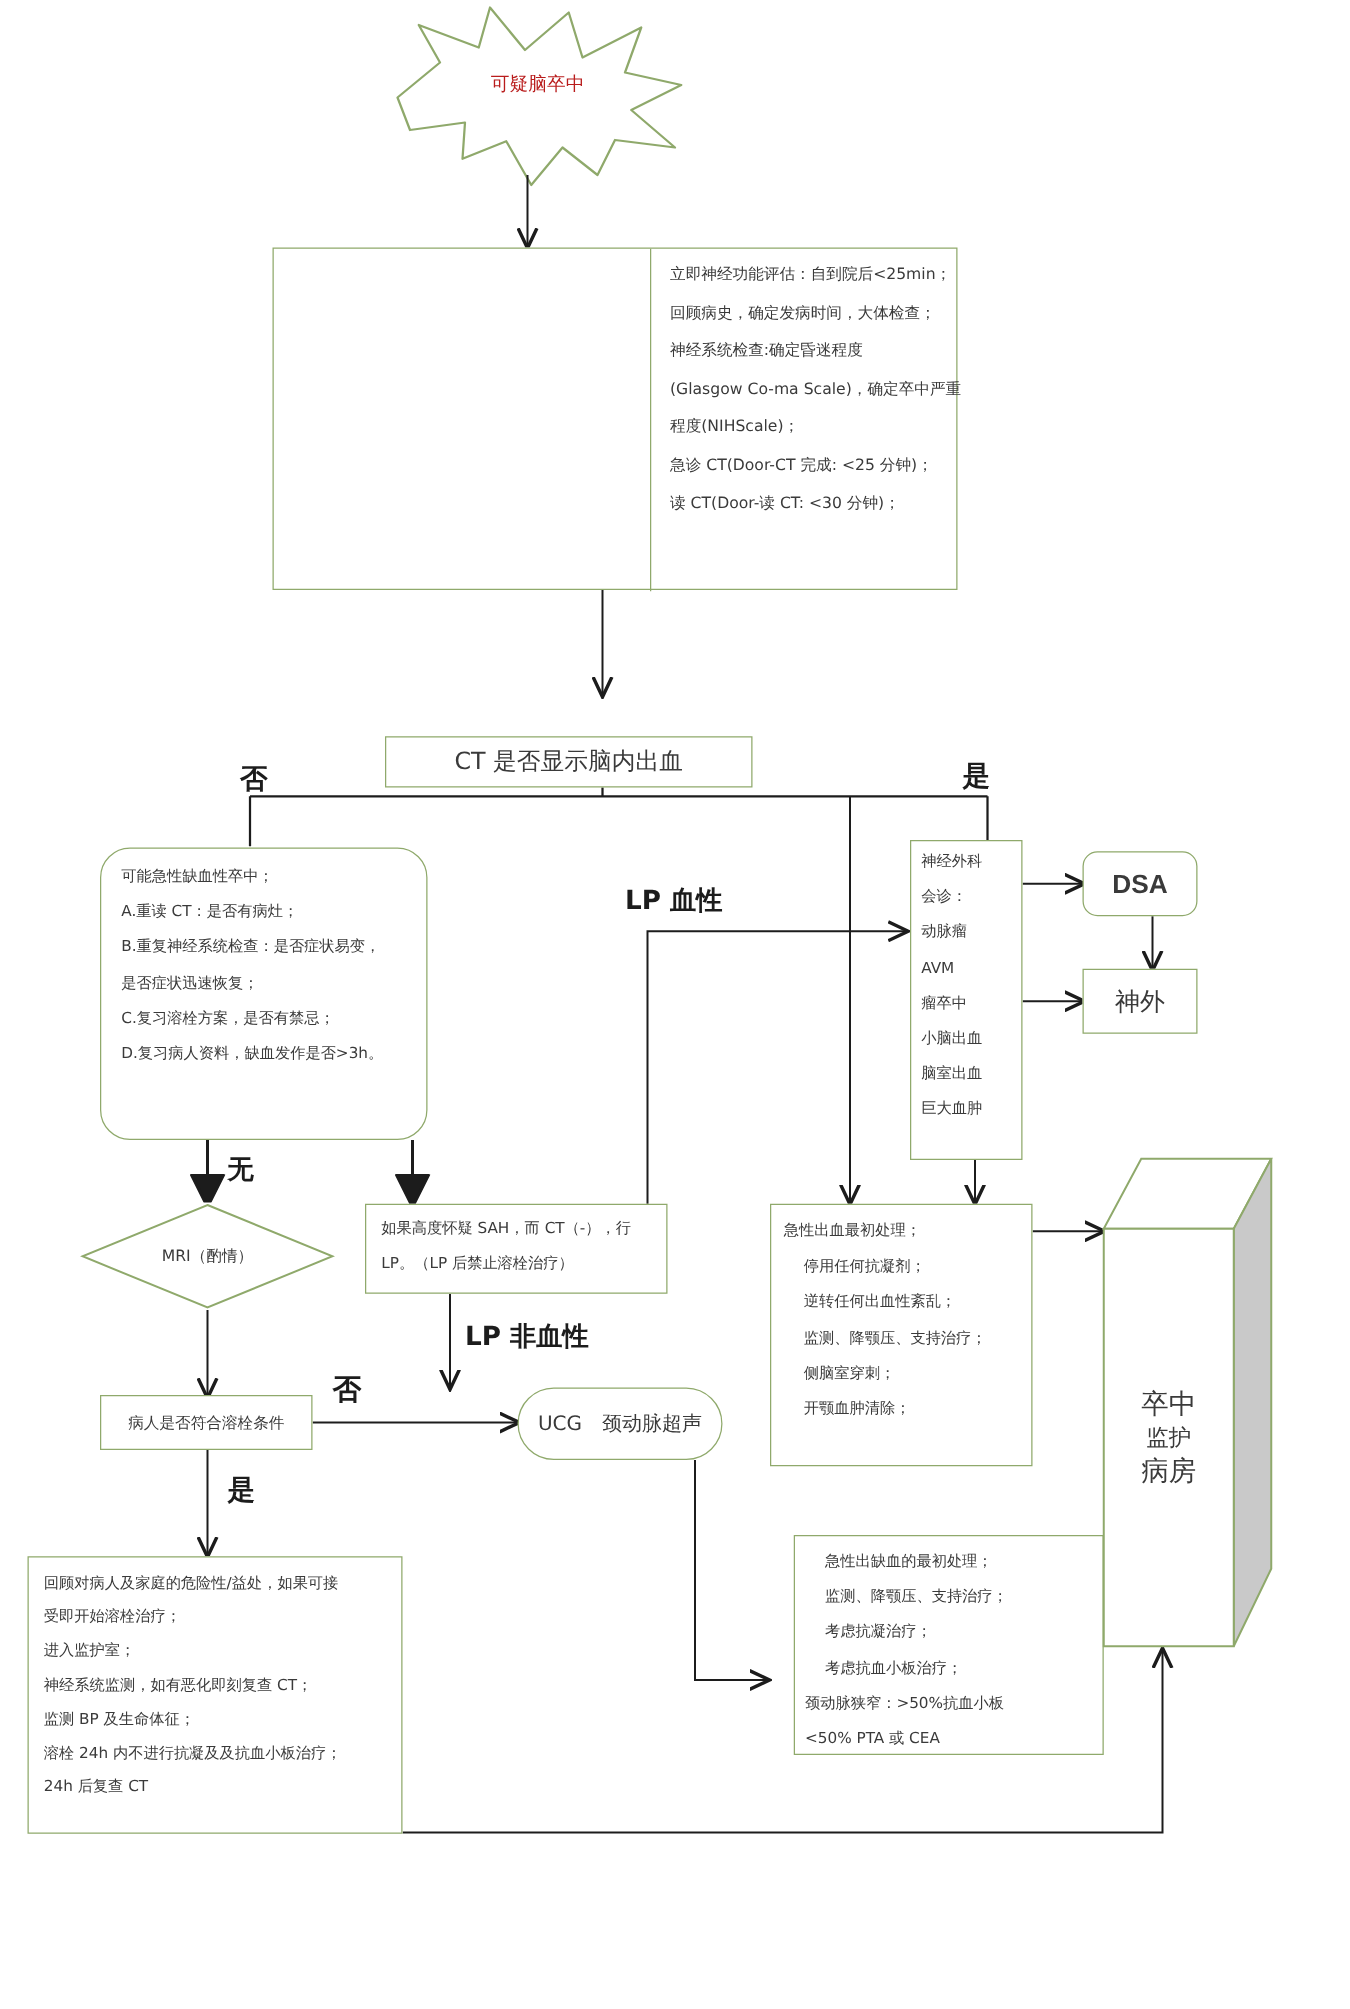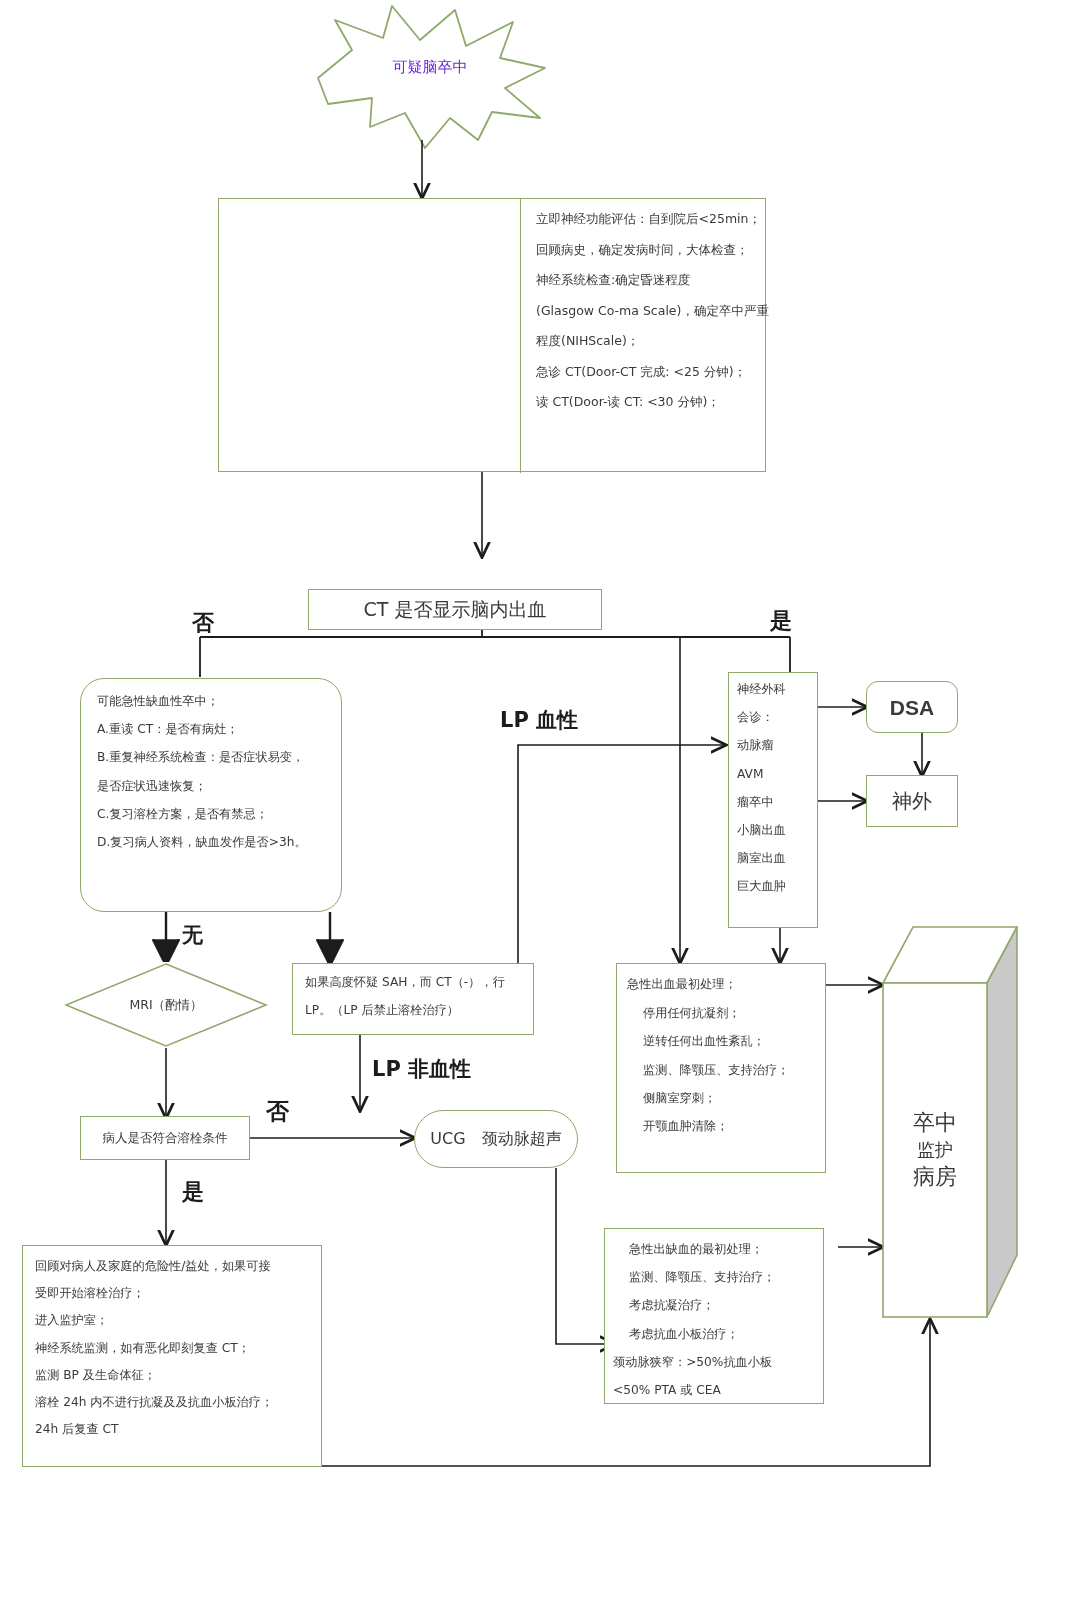--- a/index.html
+++ b/index.html
@@ -8,21 +8,21 @@
   #svgroot{position:absolute;left:0;top:0;width:1080px;height:1607px;}
   .node{position:absolute;box-sizing:border-box;background:#fff;}
   .bx{border:1.6px solid #8FA96B;}
   .txt{color:#3a3a3a;font-size:13.5px;line-height:1.0;}
   .lines{position:absolute;box-sizing:border-box;padding:14px 14px;}
   .lines div{margin:0 0 17px 0;white-space:nowrap;}
   .lines div:last-child{margin-bottom:0;}
   .ctr{display:flex;align-items:center;justify-content:center;text-align:center;}
   .edgelabel{position:absolute;font-weight:bold;color:#1c1c1c;white-space:nowrap;}
   .cnlabel{font-family:"DejaVu Sans","Liberation Sans",sans-serif;}
-  #burst-label{position:absolute;left:330px;top:58px;width:200px;text-align:center;font-size:15px;color:#6d28d9;}
+  #burst-label{position:absolute;left:330px;top:58px;width:200px;text-align:center;font-size:15px;color:#b91c1c;}
   .divider{position:absolute;background:#8FA96B;}
 </style>
 </head>
 <body>
 
 <div id="stage">
 
   <svg id="svgroot" viewBox="0 0 1080 1607">
     <defs>
       <marker id="ah" markerWidth="11" markerHeight="11" refX="9" refY="5.5" orient="auto">
@@ -178,21 +178,21 @@
     <div class="lines txt cnlabel" id="hem-lines" style="position:absolute;left:0;top:0;width:210px;font-size:12.2px;padding:14px 10px;">
         <div style="">急性出血最初处理；</div>
         <div style="margin-bottom: 16px; padding-left: 16px;">停用任何抗凝剂；</div>
         <div style="margin-bottom: 16px; padding-left: 16px;">逆转任何出血性紊乱；</div>
         <div style="margin-bottom: 16px; padding-left: 16px;">监测、降颚压、支持治疗；</div>
         <div style="margin-bottom: 16px; padding-left: 16px;">侧脑室穿刺；</div>
         <div style="margin-bottom: 16px; padding-left: 16px;">开颚血肿清除；</div>
       </div>
   </div>
 
-  <div class="node bx" style="left:604px;top:1228px;width:220px;height:176px;">
+  <div class="node bx" style="left:635px;top:1228px;width:248px;height:176px;">
     <div class="lines txt cnlabel" id="isc2-lines" style="position:absolute;left:0;top:0;width:224px;font-size:12.2px;padding:14px 8px;">
         <div style="margin-bottom: 16px; padding-left: 16px;">急性出缺血的最初处理；</div>
         <div style="margin-bottom: 16px; padding-left: 16px;">监测、降颚压、支持治疗；</div>
         <div style="margin-bottom: 16px; padding-left: 16px;">考虑抗凝治疗；</div>
         <div style="margin-bottom: 16px; padding-left: 16px;">考虑抗血小板治疗；</div>
         <div style="margin-bottom: 16px;">颈动脉狭窄：&gt;50%抗血小板</div>
         <div style="margin-bottom: 16px;">&lt;50% PTA 或 CEA</div>
       </div>
   </div>
 

